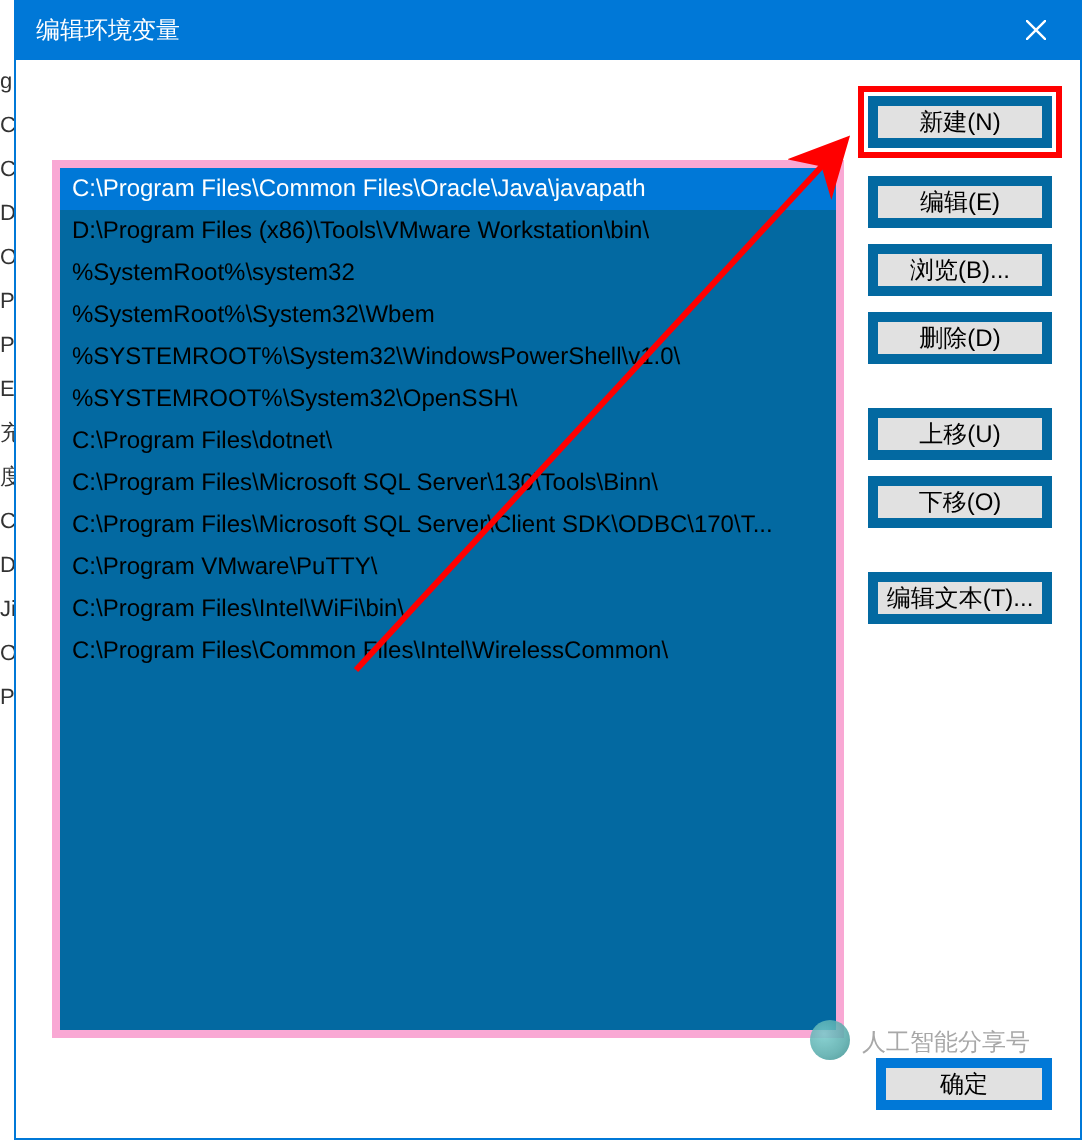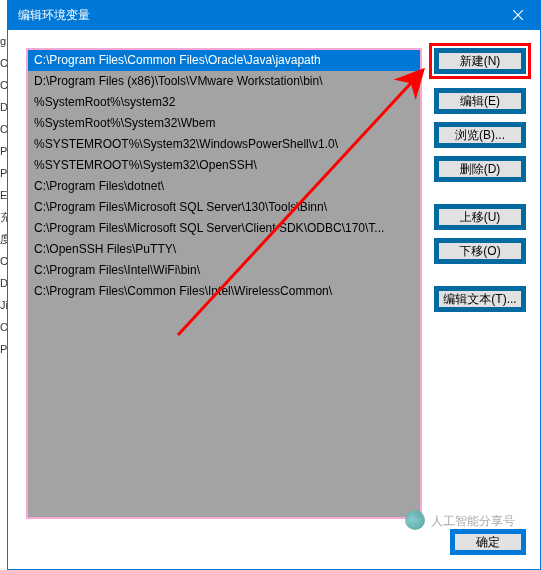--- a/index.html
+++ b/index.html
@@ -63,23 +63,24 @@
       display: flex;
       flex-direction: column;
     }
     .main-row {
       display: flex;
       flex: 1;
       gap: 12px;
     }
     .listbox {
       flex: 1;
-      border: 2px solid #f9a8d4;
-      background: #a3a3a3;
-      overflow: hidden;
+      border: 4px solid #f9a8d4;
+      background: #0369a1;
+      overflow: hidden;
+      margin-top: 32px;
     }
     .list-item {
       height: 21px;
       line-height: 21px;
       padding: 0 6px;
       font-size: 12px;
       color: #000;
       white-space: nowrap;
       overflow: hidden;
       text-overflow: ellipsis;
@@ -111,21 +112,21 @@
       outline-offset: 2px;
     }
     .gap-lg { margin-bottom: 22px; }
     .footer {
       display: flex;
       justify-content: flex-end;
       gap: 8px;
       padding: 10px 0 4px 0;
     }
     .footer .btn {
-      width: 76px;
+      width: 88px;
       margin-bottom: 0;
     }
     .footer .btn.primary {
       border-color: #0078d7;
     }
     .arrow-svg {
       position: absolute;
       left: 168px;
       top: 55px;
       pointer-events: none;
@@ -193,21 +194,21 @@
       <div class="listbox">
           <div class="list-item selected">C:\Program Files\Common Files\Oracle\Java\javapath</div>
           <div class="list-item">D:\Program Files (x86)\Tools\VMware Workstation\bin\</div>
           <div class="list-item">%SystemRoot%\system32</div>
           <div class="list-item">%SystemRoot%\System32\Wbem</div>
           <div class="list-item">%SYSTEMROOT%\System32\WindowsPowerShell\v1.0\</div>
           <div class="list-item">%SYSTEMROOT%\System32\OpenSSH\</div>
           <div class="list-item">C:\Program Files\dotnet\</div>
           <div class="list-item">C:\Program Files\Microsoft SQL Server\130\Tools\Binn\</div>
           <div class="list-item">C:\Program Files\Microsoft SQL Server\Client SDK\ODBC\170\T...</div>
-          <div class="list-item">C:\OpenSSH Files\PuTTY\</div>
+          <div class="list-item">C:\Program VMware\PuTTY\</div>
           <div class="list-item">C:\Program Files\Intel\WiFi\bin\</div>
           <div class="list-item">C:\Program Files\Common Files\Intel\WirelessCommon\</div>
         </div>
       <div class="btn-col">
         <button class="btn highlighted">新建(N)</button>
         <div style="height:6px"></div>
         <button class="btn">编辑(E)</button>
         <button class="btn">浏览(B)...</button>
         <button class="btn gap-lg">删除(D)</button>
         <button class="btn">上移(U)</button>

